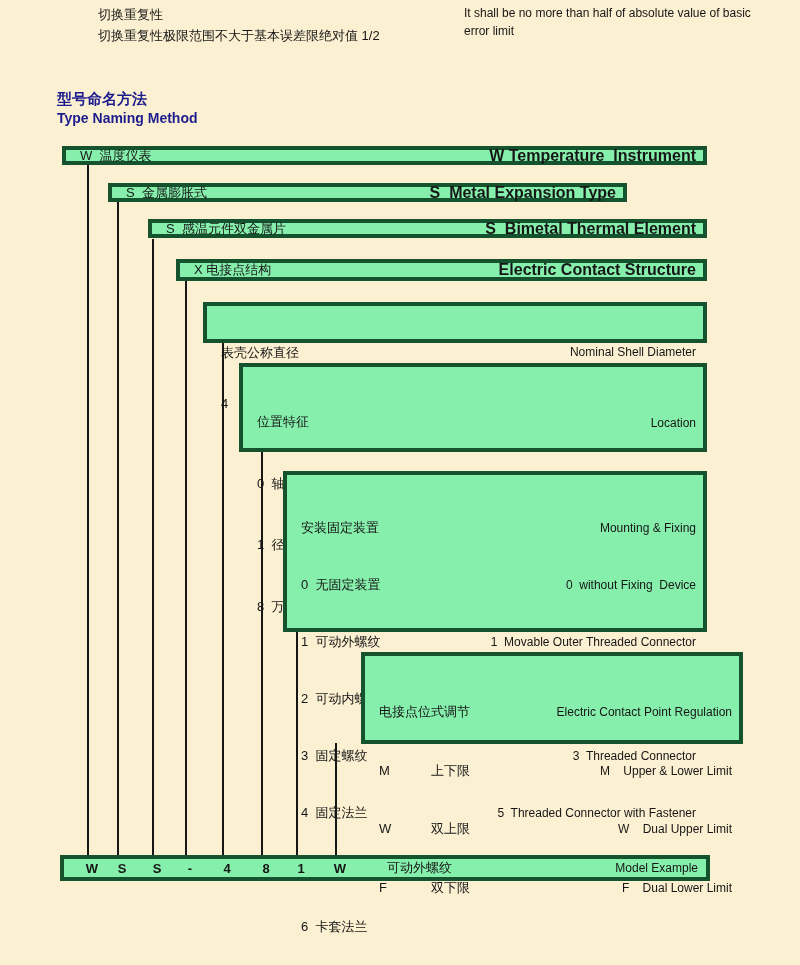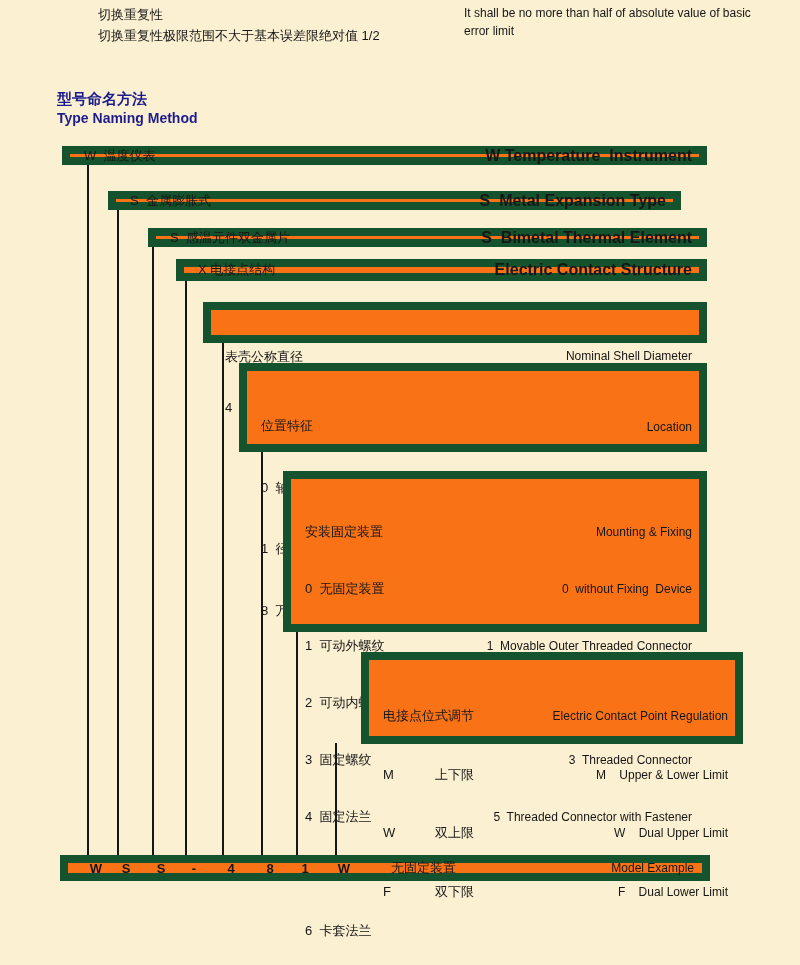--- a/index.html
+++ b/index.html
@@ -14,21 +14,21 @@
   .note-cn { position:absolute; left:98px; top:4px; font-size:13px; line-height:21px; }
   .note-en { position:absolute; left:464px; top:5px; font-size:12px; line-height:17.5px; }
 
   
   .title-cn { position:absolute; left:57px; top:90px; font-size:15px; font-weight:bold; color:#1c1c8e; }
   .title-en { position:absolute; left:57px; top:110px; font-size:14px; font-weight:bold; color:#1c1c8e; }
 
   
   .nbox {
     position:absolute; box-sizing:border-box;
-    border:8px solid #14532d; background:#f97316;
+    border:4px solid #14532d; background:#86efac;
   }
   .nbox .cnl {
     position:absolute; left:14px; top:50%; transform:translateY(-50%);
     font-size:13px; white-space:pre;
   }
   .nbox .enr {
     position:absolute; right:7px; top:50%; transform:translateY(-50%);
     font-size:16px; white-space:pre;font-weight:bold;
   }
   .col-l { position:absolute; left:14px; font-size:13px; white-space:pre; }
@@ -70,26 +70,26 @@
   <div class="vline" style="left:222px; top:342px; height:514px;"></div>
   <div class="vline" style="left:261px; top:451px; height:405px;"></div>
   <div class="vline" style="left:296px; top:631px; height:225px;"></div>
   <div class="vline" style="left:335px; top:743px; height:113px;"></div>
 
   <div class="nbox" style="left:62px; top:146px; width:645px; height:19px;">
     <span class="cnl">W  温度仪表</span>
     <span class="enr">W Temperature  Instrument</span>
   </div>
 
-  <div class="nbox" style="left:108px; top:183px; width:573px; height:19px;margin-top:8px;">
+  <div class="nbox" style="left:108px; top:183px; width:519px; height:19px;">
     <span class="cnl">S  金属膨胀式</span>
     <span class="enr">S  Metal Expansion Type</span>
   </div>
 
-  <div class="nbox" style="left:148px; top:228px; width:559px; height:19px;">
+  <div class="nbox" style="left:148px; top:219px; width:559px; height:19px;">
     <span class="cnl">S  感温元件双金属片</span>
     <span class="enr">S  Bimetal Thermal Element</span>
   </div>
 
   <div class="nbox" style="left:176px; top:259px; width:531px; height:22px;">
     <span class="cnl">X 电接点结构</span>
     <span class="enr">Electric Contact Structure</span>
   </div>
 
   <div class="nbox" style="left:203px; top:302px; width:504px; height:41px;">
@@ -157,17 +157,17 @@
 
   <div class="nbox" style="left:60px; top:855px; width:650px; height:26px;">
     <span class="model-code" style="left:28px;">W</span>
     <span class="model-code" style="left:58px;">S</span>
     <span class="model-code" style="left:93px;">S</span>
     <span class="model-code" style="left:126px;">-</span>
     <span class="model-code" style="left:163px;">4</span>
     <span class="model-code" style="left:202px;">8</span>
     <span class="model-code" style="left:237px;">1</span>
     <span class="model-code" style="left:276px;">W</span>
-    <span class="model-cn">无固定装置</span>
+    <span class="model-cn">可动外螺纹</span>
     <span class="model-en">Model Example</span>
   </div>
 
 </div>
 
 </body></html>

